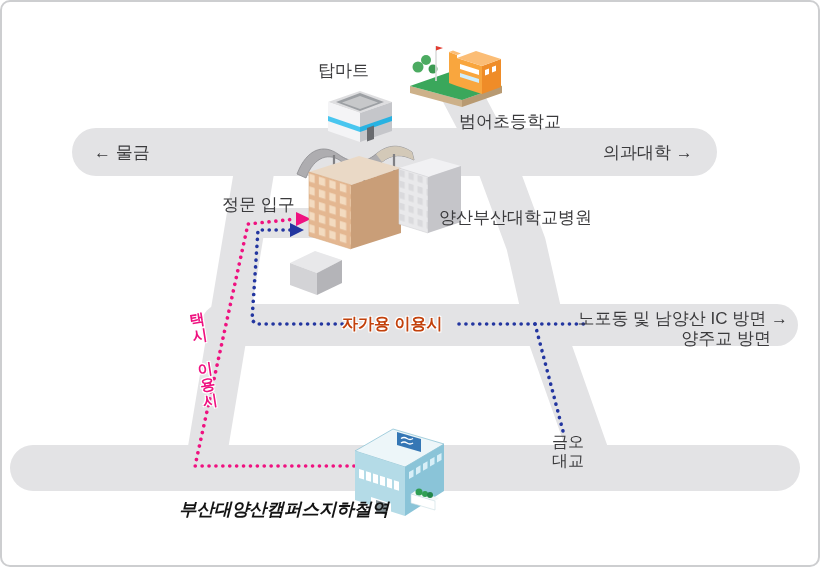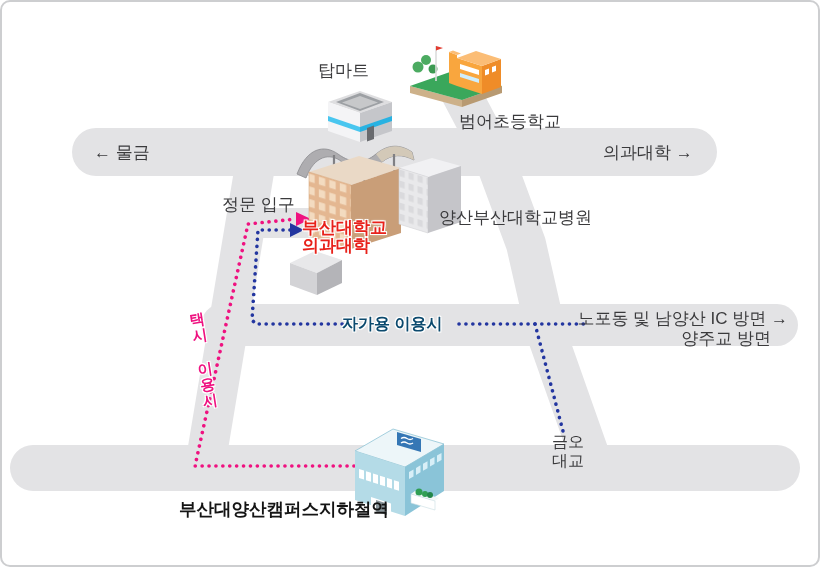--- a/index.html
+++ b/index.html
@@ -17,30 +17,30 @@
   .center{}
   .right{text-align:right;}
   #lbl-mulgeum{left:92px;top:141px;}
   #lbl-yusan{left:601px;top:141px;}
   #lbl-topmart{left:316px;top:59px;width:80px;}
   #lbl-school{left:457px;top:82px;width:118px;margin-top:28px;}
   #lbl-gate{left:220px;top:193px;width:80px;}
   #lbl-main{left:300px;top:217px;width:114px;font-size:17px;font-weight:bold;color:#e8211a;line-height:18px;}
   #lbl-hospital{left:437px;top:206px;}
   #lbl-quake{left:350px;top:267px;}
-  #lbl-car{left:340px;top:312px;width:96px;font-size:16px;color:#0c4a6e;font-weight:600;}
+  #lbl-car{left:340px;top:312px;width:96px;font-size:16px;color:#c2410c;font-weight:600;}
   #lbl-taxi{
     left:191px;top:299px;height:110px;font-size:15px;font-weight:bold;color:#ef1280;
     writing-mode:vertical-rl;text-orientation:upright;transform:rotate(-9deg);
     letter-spacing:1px;
   }
   #lbl-nopo{left:558px;top:307px;width:228px;line-height:20px;}
   #lbl-nopo .l2{padding-right:17px;display:block;}
   #lbl-geumo{left:550px;top:430px;width:46px;font-size:16px;line-height:19px;}
-  #lbl-station{left:177px;top:497px;width:202px;font-size:17.5px;font-weight:bold;color:#141414;}
+  #lbl-station{left:177px;top:497px;width:202px;font-size:17.5px;font-weight:bold;color:#141414;font-style:italic;}
 </style>
 </head>
 <body>
 
 <div id="frame">
 
   <svg id="mapsvg" width="816" height="563" viewBox="0 0 816 563">
     <defs>
       <pattern id="winA" patternUnits="userSpaceOnUse" width="10.5" height="12.6" patternTransform="skewY(17)">
         <rect width="10.5" height="12.6" fill="#e4b791"></rect>
@@ -153,24 +153,20 @@
       <polygon points="409,492 433,499 433,508 409,501" fill="#ffffff" stroke="#c9dde3" stroke-width="0.6"></polygon>
     </g>
   </svg>
 
   <div class="lbl" id="lbl-mulgeum">← 물금</div>
   <div class="lbl" id="lbl-yusan">의과대학 →</div>
   <div class="lbl center" id="lbl-topmart">탑마트</div>
   <div class="lbl center" id="lbl-school">범어초등학교</div>
   <div class="lbl center" id="lbl-gate">정문 입구</div>
 
-  <div class="lbl center halo" id="lbl-main">
-    <span>부산대학교</span><br>
-    <span>의과대학</span>
-  </div>
 
   <div class="lbl" id="lbl-hospital">양산부산대학교병원</div>
   <div class="lbl center halo" id="lbl-car">자가용 이용시</div>
   <div class="lbl halo" id="lbl-taxi">택시 이용시</div>
 
   <div class="lbl right" id="lbl-nopo">
     <span>노포동 및 남양산 IC 방면 →</span>
     <span class="l2">양주교 방면</span>
   </div>
 

